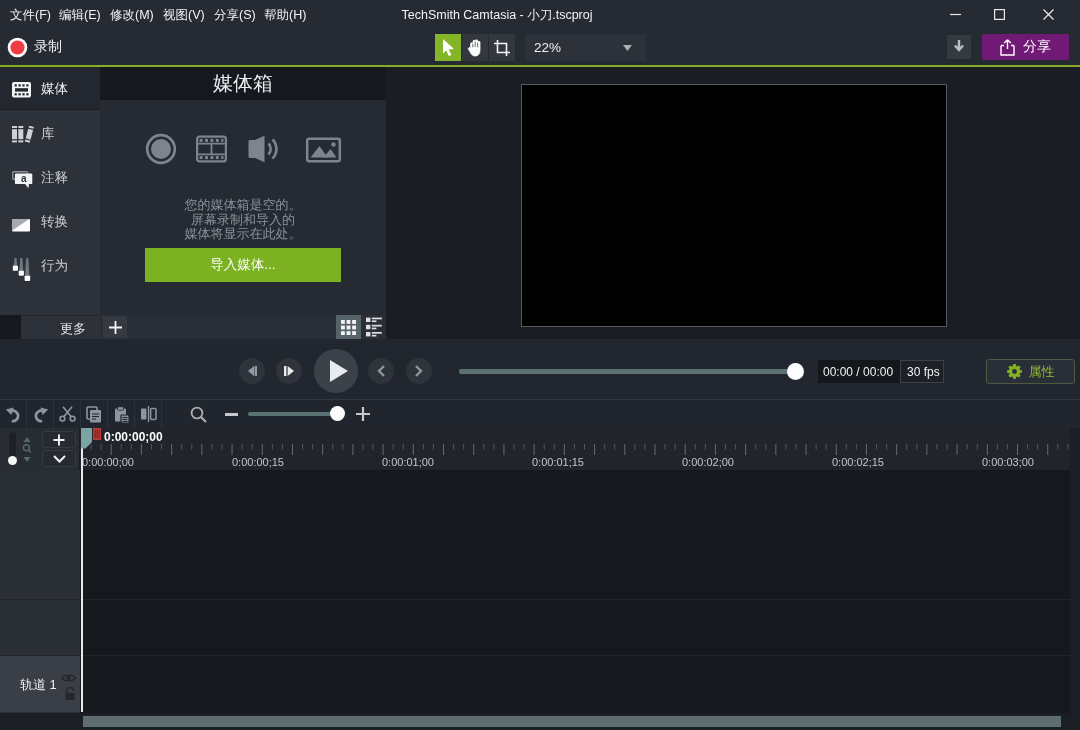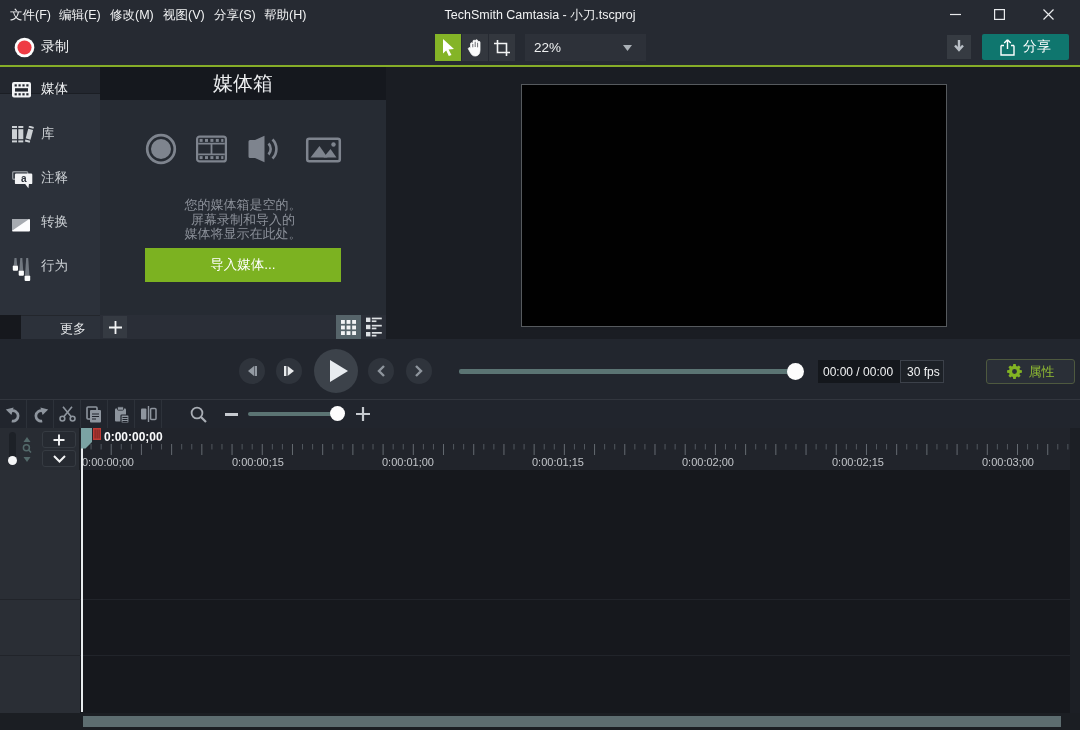--- a/index.html
+++ b/index.html
@@ -4,44 +4,44 @@
 <style>
 * { margin:0; padding:0; box-sizing:border-box; }
 html,body { width:1080px; height:730px; overflow:hidden; background:#16181d;
   font-family:"Liberation Sans", sans-serif; }
 .abs { position:absolute; }
 #app { position:relative; width:1080px; height:730px; }
 
 
 #menubar { left:0; top:0; width:1080px; height:30px; background:#262a32; color:#f2f3f4; }
 #menubar .mi { position:absolute; top:7px; font-size:12.5px; }
-#title { position:absolute; top:7px; left:0; width:1080px; text-align:center; font-size:12.5px; color:#f2f3f4;}
+#title { position:absolute; top:7px; left:0; width:994px; text-align:center; font-size:12.5px; color:#f2f3f4;}
 #login { position:absolute; top:13px; left:890px; font-size:15px; color:#f2f3f4;margin-top:27px;}
 .winbtn { position:absolute; top:0; width:46px; height:30px; color:#e8eaec; text-align:center; line-height:30px; font-size:14px;}
 
 
 #toolbar2 { left:0; top:30px; width:1080px; height:36px; background:#262a32; }
-#recbtn { position:absolute; left:14px; top:3px; height:28px; display:flex; align-items:center; }
+#recbtn { position:absolute; left:7px; top:3px; height:28px; display:flex; align-items:center; }
 #rectext { color:#f0f1f2; font-size:14px; margin-left:6px; }
 .toolbtn { position:absolute; top:4px; width:26px; height:27px; background:#33373e; display:flex; align-items:center; justify-content:center; }
 #btn-cursor { left:435px; background:#84b427; }
 #btn-hand { left:462px; }
 #btn-crop { left:489px; }
 #zoomdd { position:absolute; left:525px; top:4px; width:121px; height:27px; background:#2d3139; color:#eef0f1; font-size:13.5px; }
 #zoomdd span { position:absolute; left:9px; top:6px;text-align:center; }
 #dl-btn { position:absolute; left:947px; top:5px; width:24px; height:24px; background:#363b42; display:flex; align-items:center; justify-content:center;}
-#share-btn { position:absolute; left:982px; top:4px; width:87px; height:26px; background:#0f766e; border-radius:2px; display:flex; align-items:center; justify-content:center; color:#fff; font-size:14px; }
+#share-btn { position:absolute; left:982px; top:4px; width:87px; height:26px; background:#701a75; border-radius:2px; display:flex; align-items:center; justify-content:center; color:#fff; font-size:14px; }
 
 
 #main { left:0; top:66px; width:1080px; height:273px; }
 #sidebar { position:absolute; left:0; top:0; width:100px; height:249px; background:#2c313a; }
 .sbitem { position:absolute; left:0; width:100px; height:44px; color:#ccd0d4; }
 .sbitem .ic { position:absolute; left:12px; top:11px; }
 .sbitem .lb { position:absolute; left:41px; top:14px; font-size:13.5px; }
-#sb-media { top:0; height:28px; background:#23272f; border-bottom:1px solid #1b1e24; color:#eef0f2;}
+#sb-media { top:0; height:44px; background:#23272f; border-bottom:1px solid #1b1e24; color:#eef0f2;}
 #sb-more { position:absolute; left:0; top:249px; width:100px; height:24px; background:#2c313a; border-top:1px solid #23262c;margin-left:21px; }
 #sb-more .lb { position:absolute; left:39px; top:4px; font-size:13px; color:#e4e6e8;}
 
 #panel { position:absolute; left:100px; top:0; width:286px; height:273px; background:#262b33; }
 #panel-h { position:absolute; left:0; top:0; width:286px; height:34px; background:#15181e; color:#eceef0; font-size:20px; text-align:center; line-height:34px; }
 #bin-icons { position:absolute; left:0; top:66px; width:286px; }
 #bin-text { position:absolute; left:0; top:132px; width:286px; text-align:center; font-size:13px; line-height:14.5px; color:#8b9099; }
 #import-btn { position:absolute; left:45px; top:182px; width:196px; height:34px; background:#7cb221; color:#fff; font-size:13.5px; text-align:center; line-height:34px; }
 #panel-bot { position:absolute; left:0; top:249px; width:286px; height:24px; background:#2a2e37; }
 #plus-btn { position:absolute; left:3px; top:1px; width:24px; height:22px; background:#353a42; display:flex; align-items:center; justify-content:center; }
@@ -560,20 +560,31 @@
       <span style="left:752px;">0:00:02;15</span>
       <span style="left:902px;">0:00:03;00</span>
     </div>
     <div id="ph-label">0:00:00;00</div>
   </div>
 
   <div class="abs" id="tracks">
     <div id="tgutter"></div>
     <div class="tdiv" style="top:129px;"></div>
     <div class="tdiv" style="top:185px;"></div>
+    <div id="trackrow">
+      <span class="nm">轨道 1</span>
+      <svg style="position:absolute; left:61px; top:17px;" width="15" height="10" viewBox="0 0 15 10">
+          <path d="M0.5 5 C3 1.2 12 1.2 14.5 5 C12 8.8 3 8.8 0.5 5 Z" fill="none" stroke="#23262c" stroke-width="1.4"></path>
+          <circle cx="7.5" cy="5" r="2" fill="#23262c"></circle>
+        </svg>
+      <svg style="position:absolute; left:64px; top:31px;" width="12" height="14" viewBox="0 0 12 14">
+          <path d="M2.5 6 V4 a3.5 3.5 0 0 1 7 0" fill="none" stroke="#23262c" stroke-width="1.6"></path>
+          <rect x="1.5" y="6" width="9" height="7" rx="1" fill="#23262c"></rect>
+        </svg>
+    </div>
   </div>
 
   <div id="playline" class="abs"></div>
   <svg id="phflag" class="abs" width="20" height="21" viewBox="0 0 20 21">
       <path d="M0 0 H11 V14 L4.5 20.5 L0 20.5 Z" fill="#7ba3a4"></path>
       <rect x="12" y="0" width="8" height="12" fill="#bf3b35"></rect>
       <g stroke="#7c2723" stroke-width="1.2">
         <path d="M14.1 1.5 V10.5 M16.1 1.5 V10.5 M18.1 1.5 V10.5"></path>
       </g>
     </svg>

